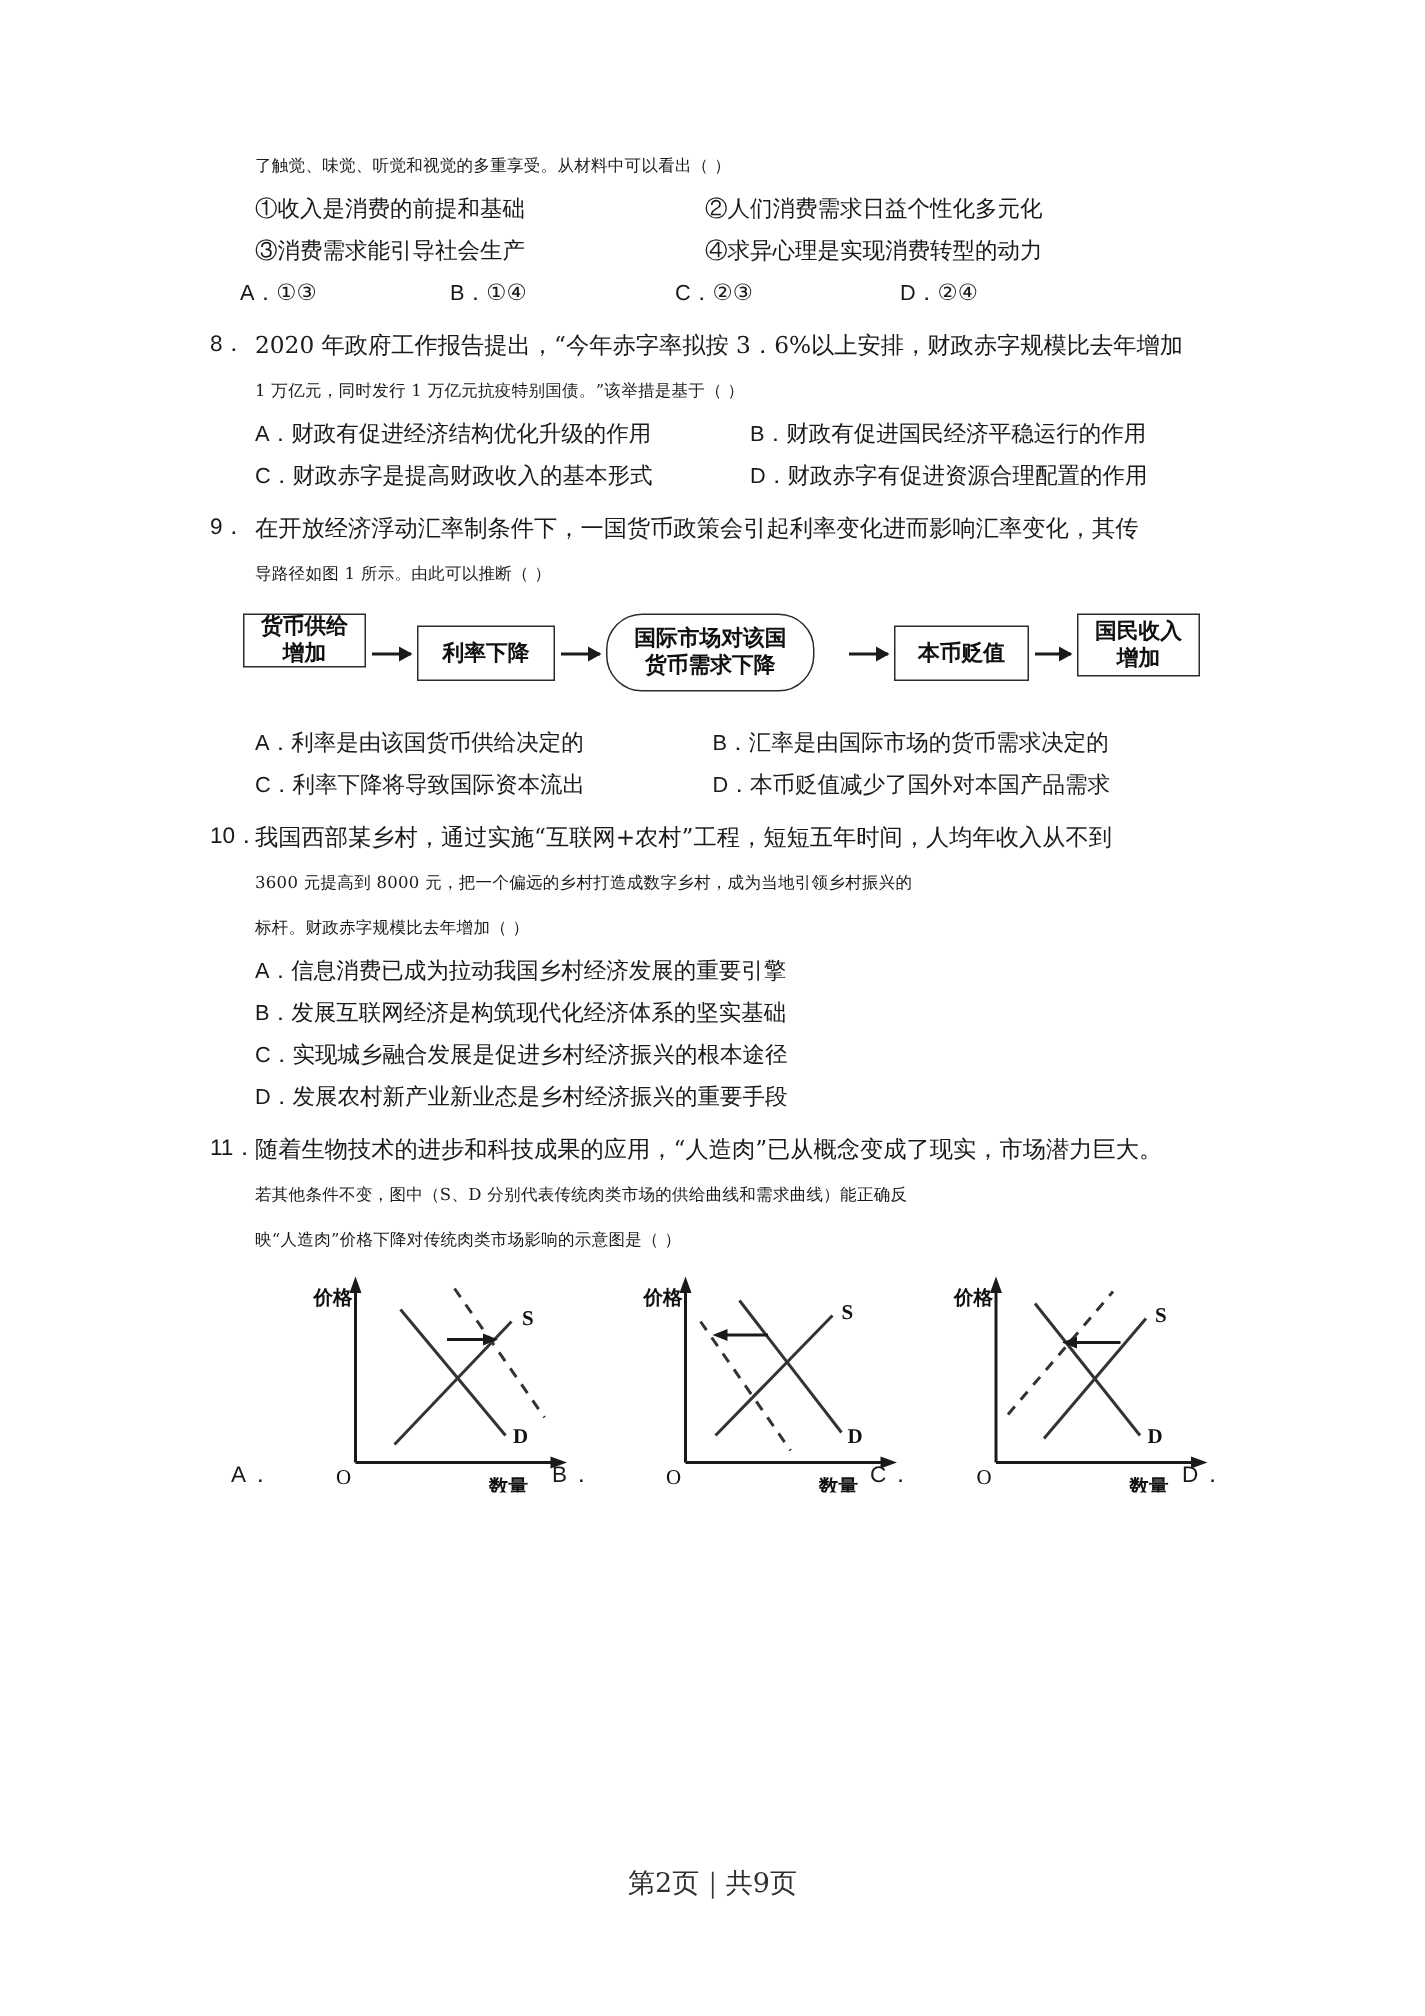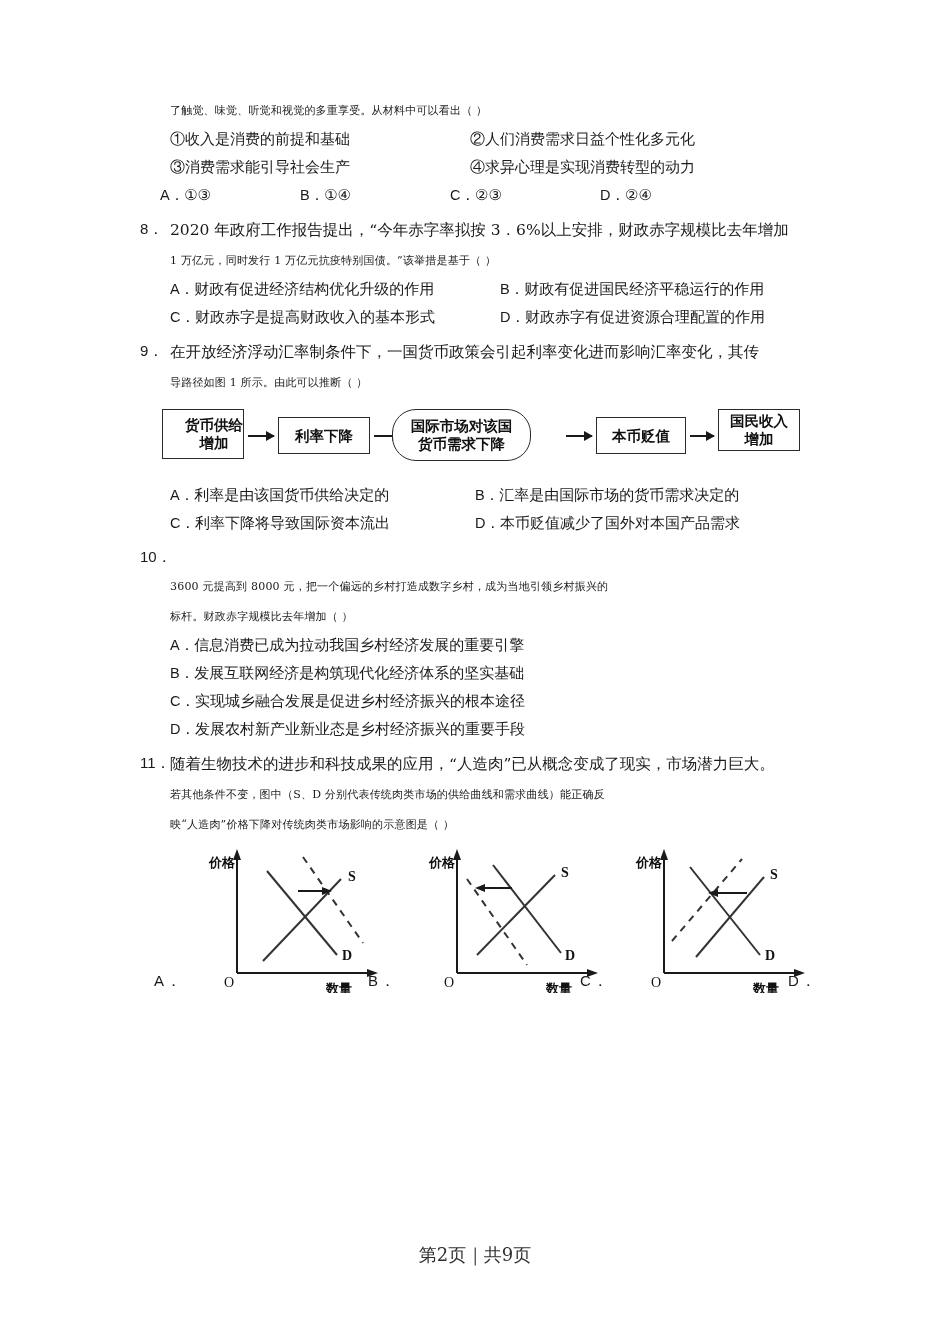--- a/index.html
+++ b/index.html
@@ -225,32 +225,32 @@
     <div class="gap-m"></div>
 
     <div class="qline">
       <div class="qnum">9．</div>
       <div class="qbody">在开放经济浮动汇率制条件下，一国货币政策会引起利率变化进而影响汇率变化，其传</div>
     </div>
     <div class="gap-s"></div>
     <div class="line indent">导路径如图 1 所示。由此可以推断（  ）</div>
 
     <div class="flow">
-      <div class="fbox" style="left:0px;   top:6px; width:82px;  height:50px;justify-content:flex-end;">
+      <div class="fbox" style="left:0px;   top:6px; width:82px;  height:36px;">
         <span style="white-space:pre-line">货币供给
 增加</span>
       </div>
       <div class="farrow" style="left:86px; width:26px;"></div>
 
       <div class="fbox" style="left:116px; top:14px; width:92px;  height:37px;">
         <span style="white-space:pre-line">利率下降</span>
       </div>
       <div class="farrow" style="left:212px; width:26px;"></div>
 
-      <div class="fbox" style="left:230px; top:6px; width:139px; height:52px;border-radius:24px;">
+      <div class="fbox" style="left:242px; top:6px; width:139px; height:52px;border-radius:24px;">
         <span style="white-space:pre-line">国际市场对该国
 货币需求下降</span>
       </div>
       <div class="farrow" style="left:404px; width:26px;"></div>
 
       <div class="fbox" style="left:434px; top:14px; width:90px;  height:37px;align-items:center;">
         <span style="white-space:pre-line">本币贬值</span>
       </div>
       <div class="farrow" style="left:528px; width:24px;"></div>
 
@@ -276,20 +276,21 @@
       </div>
       <div class="opt">
         <span class="optkey">D．</span><span>本币贬值减少了国外对本国产品需求</span>
       </div>
     </div>
 
     <div class="gap-m"></div>
 
     <div class="qline">
       <div class="qnum">10．</div>
+      <div class="qbody">我国西部某乡村，通过实施“互联网+农村”工程，短短五年时间，人均年收入从不到</div>
     </div>
     <div class="gap-s"></div>
     <div class="line indent">3600 元提高到 8000 元，把一个偏远的乡村打造成数字乡村，成为当地引领乡村振兴的</div>
     <div class="gap-s"></div>
     <div class="line indent">标杆。财政赤字规模比去年增加（  ）</div>
     <div class="gap-s"></div>
 
     <div class="optrow">
       <div class="opt">
         <span class="optkey">A．</span><span>信息消费已成为拉动我国乡村经济发展的重要引擎</span>

